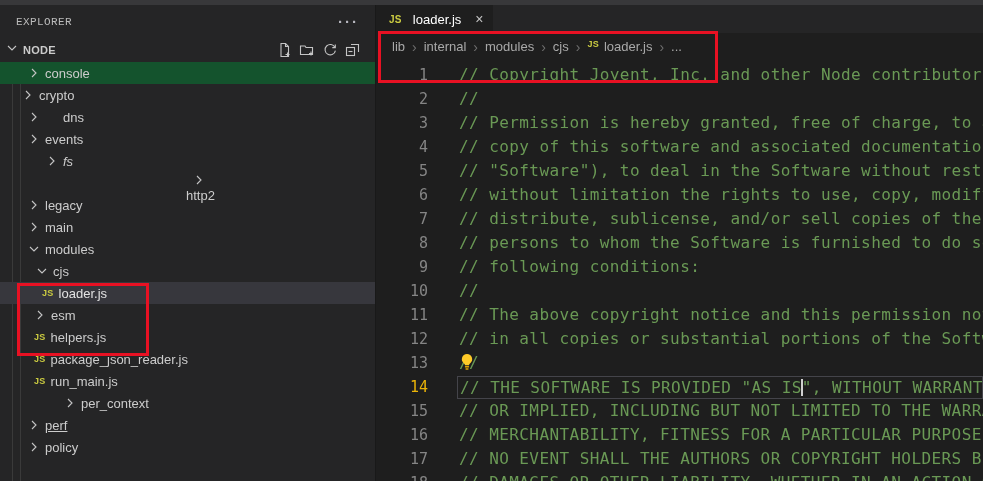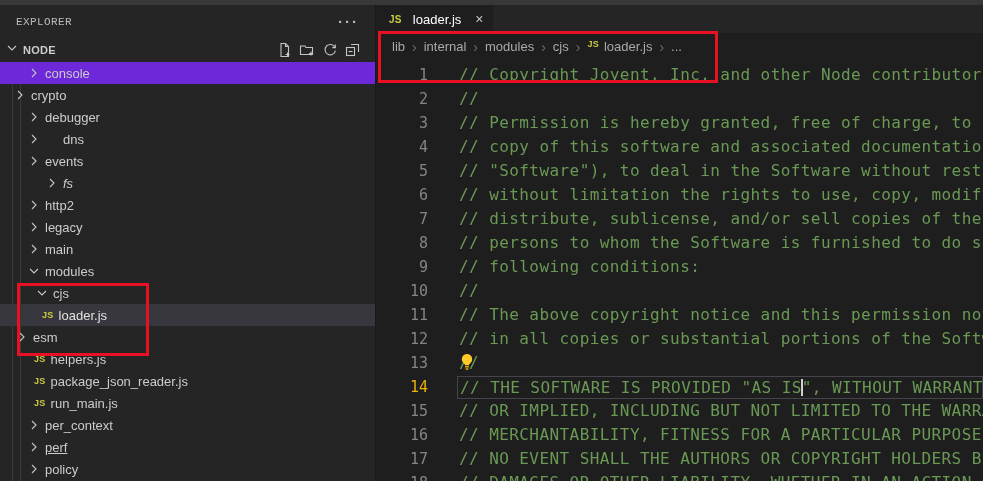--- a/index.html
+++ b/index.html
@@ -18,21 +18,21 @@
   .explorer-title { font-size:11px; letter-spacing:.4px; color:#bbbbbb;font-family:Liberation Mono, monospace; }
   .ellipsis-btn { color:#b8b8c0; font-size:15px; font-weight:bold; letter-spacing:2px; line-height:10px; cursor:pointer; }
   .section-header { height:24px; display:flex; align-items:center; padding:0 10px 0 4px; }
   .section-label { font-size:11px; font-weight:bold; color:#cccccc; letter-spacing:.3px; margin-left:3px; flex:1; }
   .section-actions { display:flex; gap:7px; align-items:center; margin-right:4px; }
   .section-actions svg { display:block; cursor:pointer; }
 
   .tree { position:relative; height:419px; overflow:hidden; }
   .indent-guide { position:absolute; top:0; bottom:0; width:1px; background:#3a3a3a; }
   .tree-row { position:relative; height:22px; display:flex; align-items:center; font-size:13px; color:#cccccc; cursor:pointer; white-space:nowrap; }
-  .tree-row.hovered { background:#6d28d9; }
+  .tree-row.hovered { background:#14532d; }
   .tree-row.selected { background:#37373d; color:#e2e2e2; }
   .tree-row .twisty { width:16px; height:16px; flex:none; margin-right:3px; }
   .js-badge { font-size:9px; font-weight:bold; color:#cbcb41; flex:none; margin-right:5px; letter-spacing:.3px; }
 
   
   .editor { position:absolute; left:375px; top:5px; width:608px; height:476px; background:#1e1e1e; border-left:1px solid #191919; overflow:hidden; }
   .tabbar { height:28px; background:#252526; display:flex; }
   .tab { height:28px; background:#1e1e1e; display:flex; align-items:center; padding:0 10px 0 13px; gap:6px; cursor:pointer; }
   .tab .tab-label { font-size:13px; color:#ffffff; }
   .tab .tab-js { font-size:10px; }
@@ -101,51 +101,45 @@
     </div>
     <div class="tree" id="tree">
       <div class="indent-guide" style="left:12px"></div>
       <div class="indent-guide" style="left:20px"></div>
     <div class="tree-row hovered" style="padding-left: 26px;">
           <span class="twisty"><svg width="16" height="16" viewBox="0 0 16 16" fill="none" stroke="#c5c5c5" stroke-width="1.1">
               <polyline points="6,4 10,8 6,12"></polyline>
             </svg></span>
           <span>console</span>
         </div>
-        <div class="tree-row" style="padding-left: 12px;">
+        <div class="tree-row" style="padding-left: 20px;">
           <span class="twisty"><svg width="16" height="16" viewBox="0 0 16 16" fill="none" stroke="#c5c5c5" stroke-width="1.1">
               <polyline points="6,4 10,8 6,12"></polyline>
             </svg></span>
           <span>crypto</span>
         </div>
-        <div class="tree-row" style="padding-left: 26px;">
-          <span class="twisty"><svg width="16" height="16" viewBox="0 0 16 16" fill="none" stroke="#c5c5c5" stroke-width="1.1">
-              <polyline points="6,4 10,8 6,12"></polyline>
-            </svg></span>
-          <span>debugger</span>
-        </div>
         <div class="tree-row" style="padding-left: 26px; gap: 18px;">
           <span class="twisty"><svg width="16" height="16" viewBox="0 0 16 16" fill="none" stroke="#c5c5c5" stroke-width="1.1">
               <polyline points="6,4 10,8 6,12"></polyline>
             </svg></span>
           <span>dns</span>
         </div>
         <div class="tree-row" style="padding-left: 26px;">
           <span class="twisty"><svg width="16" height="16" viewBox="0 0 16 16" fill="none" stroke="#c5c5c5" stroke-width="1.1">
               <polyline points="6,4 10,8 6,12"></polyline>
             </svg></span>
           <span>events</span>
         </div>
         <div class="tree-row" style="padding-left: 44px; font-style: italic;">
           <span class="twisty"><svg width="16" height="16" viewBox="0 0 16 16" fill="none" stroke="#c5c5c5" stroke-width="1.1">
               <polyline points="6,4 10,8 6,12"></polyline>
             </svg></span>
           <span>fs</span>
         </div>
-        <div class="tree-row" style="padding-left: 26px;">
+        <div class="tree-row" style="padding-left: 26px; flex-direction: column;">
           <span class="twisty"><svg width="16" height="16" viewBox="0 0 16 16" fill="none" stroke="#c5c5c5" stroke-width="1.1">
               <polyline points="6,4 10,8 6,12"></polyline>
             </svg></span>
           <span>http2</span>
         </div>
         <div class="tree-row" style="padding-left: 26px;">
           <span class="twisty"><svg width="16" height="16" viewBox="0 0 16 16" fill="none" stroke="#c5c5c5" stroke-width="1.1">
               <polyline points="6,4 10,8 6,12"></polyline>
             </svg></span>
           <span>legacy</span>
@@ -165,39 +159,39 @@
         <div class="tree-row" style="padding-left: 34px;">
           <span class="twisty"><svg width="16" height="16" viewBox="0 0 16 16" fill="none" stroke="#c5c5c5" stroke-width="1.1">
               <polyline points="4,6 8,10 12,6"></polyline>
             </svg></span>
           <span>cjs</span>
         </div>
         <div class="tree-row selected" style="padding-left: 42px;">
           <span class="js-badge">JS</span>
           <span>loader.js</span>
         </div>
-        <div class="tree-row" style="padding-left: 14px;">
+        <div class="tree-row" style="padding-left: 32px;">
           <span class="twisty"><svg width="16" height="16" viewBox="0 0 16 16" fill="none" stroke="#c5c5c5" stroke-width="1.1">
               <polyline points="6,4 10,8 6,12"></polyline>
             </svg></span>
           <span>esm</span>
         </div>
         <div class="tree-row" style="padding-left: 34px;">
           <span class="js-badge">JS</span>
           <span>helpers.js</span>
         </div>
         <div class="tree-row" style="padding-left: 34px;">
           <span class="js-badge">JS</span>
           <span>package_json_reader.js</span>
         </div>
         <div class="tree-row" style="padding-left: 34px;">
           <span class="js-badge">JS</span>
           <span>run_main.js</span>
         </div>
-        <div class="tree-row" style="padding-left: 26px;">
+        <div class="tree-row" style="padding-left: 26px; margin-left: 36px;">
           <span class="twisty"><svg width="16" height="16" viewBox="0 0 16 16" fill="none" stroke="#c5c5c5" stroke-width="1.1">
               <polyline points="6,4 10,8 6,12"></polyline>
             </svg></span>
           <span>per_context</span>
         </div>
         <div class="tree-row" style="padding-left: 26px; text-decoration: underline;">
           <span class="twisty"><svg width="16" height="16" viewBox="0 0 16 16" fill="none" stroke="#c5c5c5" stroke-width="1.1">
               <polyline points="6,4 10,8 6,12"></polyline>
             </svg></span>
           <span>perf</span>

